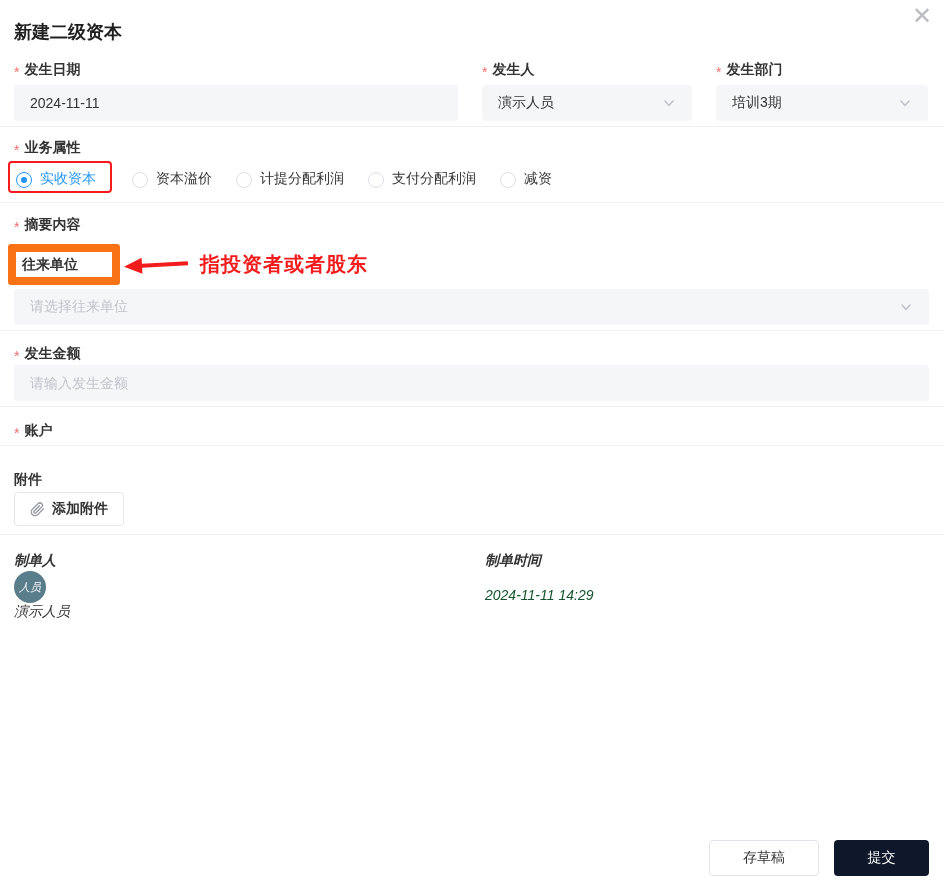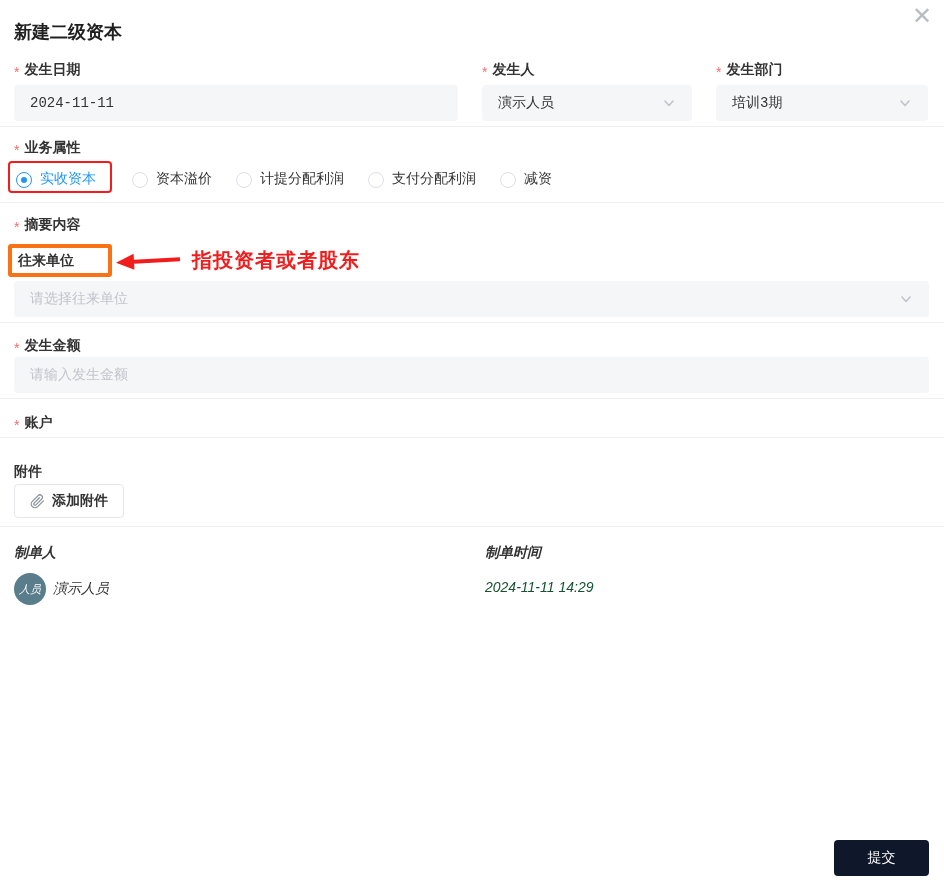--- a/index.html
+++ b/index.html
@@ -19,21 +19,21 @@
     font-weight: 400;
   }
   .dlg-title { padding-top:20px; font-size:18px; font-weight:bold; color:#1f1f1f; line-height:25px; }
 
   .label-row { display:flex; align-items:center; height:19px; font-size:14px; font-weight:600; color:#333; }
   .req { color:#f56c6c; margin-right:5px; font-size:14px; font-weight:400; position:relative; top:2px; }
 
   .field-input {
     width:100%; height:36px; background:#f5f6f7; border:none; border-radius:4px;
     padding:0 16px; font-size:14px; color:#333;
-    font-family: Liberation Mono, monospace;
+    font-family: Liberation Sans, sans-serif;
     outline:none; display:flex; align-items:center;
   }
   input.field-input::placeholder { color:#c0c4cc; }
   .select {
     position:relative; cursor:pointer;
     display:flex; align-items:center; justify-content:space-between;
   }
   .select .sel-text { font-size:14px; color:#333; }
   .select .sel-text.placeholder { color:#c0c4cc; }
   .chev { width:14px; height:14px; flex:0 0 auto; }
@@ -57,21 +57,21 @@
   .radio-dot { width:16px; height:16px; border-radius:50%; border:1px solid #dcdfe6; background:#fff; margin-right:8px; position:relative; flex:0 0 auto; }
   .radio-item.selected .radio-dot { border-color:#2196f3; }
   .radio-item.selected .radio-dot::after { content:""; position:absolute; left:4px; top:4px; width:6px; height:6px; border-radius:50%; background:#2196f3; }
   .radio-label { font-size:14px; color:#333; }
   .radio-item.selected .radio-label { color:#2196f3; }
 
   .lbl-summary { margin-top:12px; }
   .inp-summary { margin-top:3px; }
 
   .counterparty-row { margin-top:10px; display:flex; align-items:center; }
-  .cp-hl-box { display:inline-flex; align-items:center; border:4px solid #f97316; border-radius:3px; padding:3px 34px 3px 6px; margin-left:-6px; }
+  .cp-hl-box { display:inline-flex; align-items:center; border:8px solid #f97316; border-radius:3px; padding:3px 34px 3px 6px; margin-left:-6px; }
   .arrow { display:flex; align-items:center; margin-left:4px; transform:rotate(-3deg); }
   .arrow-head { width:0; height:0; border-top:8px solid transparent; border-bottom:8px solid transparent; border-right:18px solid #f21c1c; }
   .arrow-shaft { width:46px; height:4px; background:#f21c1c; }
   .annot-text { margin-left:12px; font-size:20px; font-weight:bold; color:#f21c1c; letter-spacing:1px; }
   .sel-counterparty { margin-top:4px; }
 
   .lbl-amount { margin-top:13px; }
   .inp-amount { margin-top:2px; }
   .lbl-account { margin-top:14px; }
   .sel-account { margin-top:2px; }
@@ -82,21 +82,21 @@
     height:34px; padding:6px 15px; background:#fff; border:1px solid #e4e7ea; border-radius:4px;
     font-size:14px; font-weight:600; color:#333; cursor:pointer;
   }
   .clip { width:15px; height:15px; }
   .clip path { fill:none; stroke:#8a9099; stroke-width:2; stroke-linecap:round; stroke-linejoin:round; }
 
   .meta-row { display:flex; margin-top:17px;font-style:italic; }
   .meta-col1 { width:471px; }
   .meta-col2 { flex:1; }
   .meta-label { font-size:14px; font-weight:600; color:#333; height:19px; }
-  .creator-line { display:flex; align-items:center; margin-top:0; height:52px; }
+  .creator-line { display:flex; margin-top:0; height:52px;flex-direction:column; }
   .avatar { width:32px; height:32px; border-radius:50%; background:#5a7d8c; color:#fff; font-size:11px; display:flex; align-items:center; justify-content:center; margin-right:7px; flex:0 0 auto; }
   .creator-name { font-size:14px; color:#333; }
   .meta-time { margin-top:16px; font-size:14px; color:#14532d; }
 
   .footer { position:absolute; top:840px; right:15px; display:flex; gap:15px; }
   .btn { height:36px; border-radius:4px; font-size:14px; cursor:pointer; font-family:inherit;
          display:flex; align-items:center; justify-content:center; }
   .btn-draft { width:110px; background:#fff; border:1px solid #e0e3e7; color:#333; }
   .btn-submit { width:95px; background:#0f172a; border:none; color:#fff; }
 </style>
@@ -247,16 +247,17 @@
       </div>
     </div>
     <div class="meta-col2">
       <div class="meta-label">制单时间</div>
       <div class="meta-time">2024-11-11 14:29</div>
     </div>
   </div>
 
   
   <div class="footer">
+    <button class="btn btn-draft">存草稿</button>
     <button class="btn btn-submit">提交</button>
   </div>
 
 </div>
 
 </body></html>

